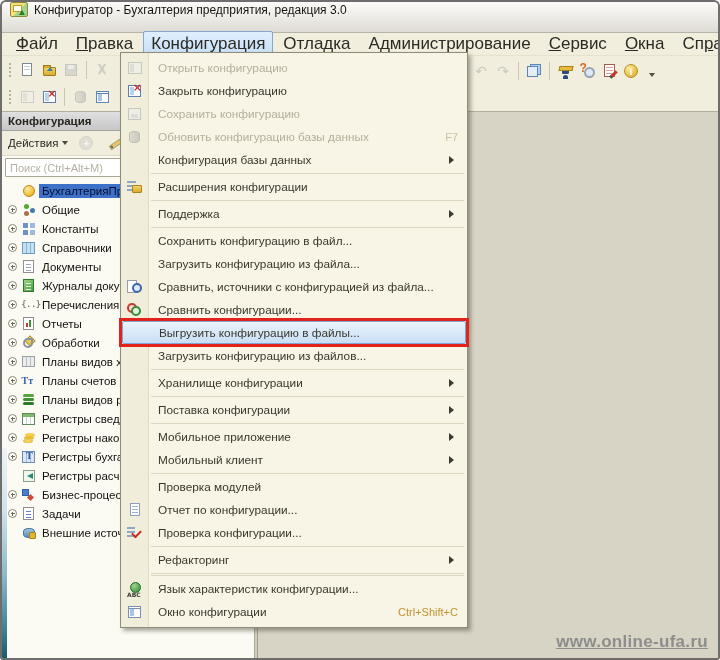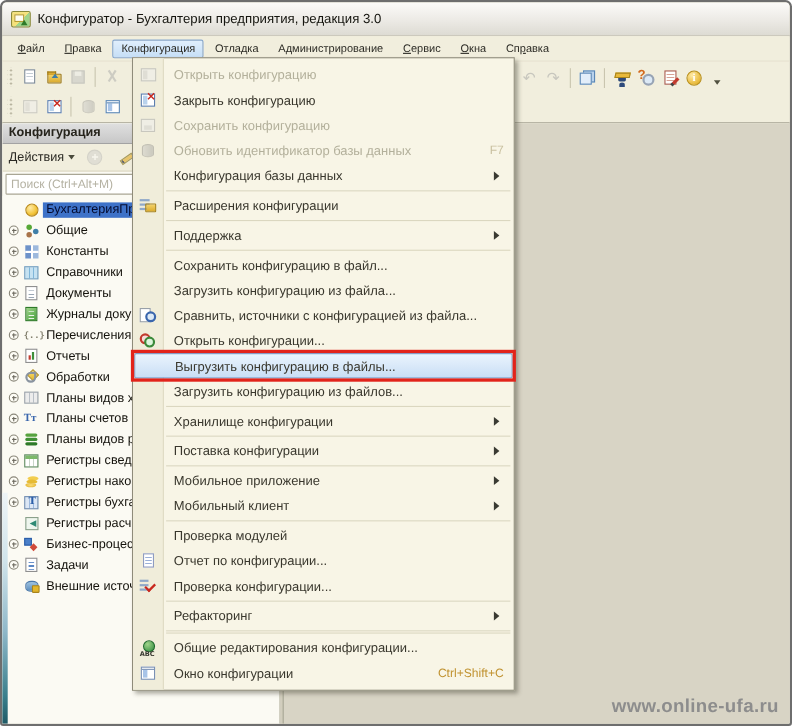--- a/index.html
+++ b/index.html
@@ -1,28 +1,28 @@
 <!DOCTYPE html>
 <html><head>
 <meta charset="utf-8">
 <style>
   html,body{margin:0;padding:0;background:#fff;}
   *{box-sizing:border-box;}
   .window{position:relative;width:720px;height:660px;border:2px solid #6e6e6e;border-radius:6px 6px 3px 3px;overflow:hidden;background:#f1eedd;font-family:"Liberation Sans",sans-serif;display:flex;flex-direction:column;}
 
   
-  .titlebar{height:26px;flex:none;display:flex;align-items:center;gap:6px;padding:15px 8px;background:linear-gradient(#fcfbf9,#eceae5 55%,#dddbd3);border-bottom:1px solid #b6b3aa;border-radius:4px 4px 0 0;}
+  .titlebar{height:26px;flex:none;display:flex;align-items:flex-end;gap:6px;padding:15px 8px;background:linear-gradient(#fcfbf9,#eceae5 55%,#dddbd3);border-bottom:1px solid #b6b3aa;border-radius:4px 4px 0 0;}
   .app-icon{width:18px;height:15px;flex:none;position:relative;border:1px solid #8a8a3a;border-radius:2px;background:linear-gradient(135deg,#f5e27a 0 55%,#9fd48a 55%);}
   .app-icon::before{content:'';position:absolute;left:2px;top:2px;width:7px;height:5px;background:#fdfdf2;border:1px solid #b89c30;}
   .app-icon::after{content:'';position:absolute;right:2px;bottom:1px;width:0;height:0;border:3px solid transparent;border-bottom:5px solid #2e7a28;}
   .title-text{font-size:12px;color:#15150f;}
 
   
   .menubar{height:22px;flex:none;display:flex;align-items:center;padding:0 6px;gap:2px;background:#f1eedd;}
-  .mb-item{padding:2px 7px;font-size:10px;color:#2b2a24;border:1px solid transparent;border-radius:2px;white-space:nowrap;}
+  .mb-item{padding:2px 7px;font-size:17px;color:#2b2a24;border:1px solid transparent;border-radius:2px;white-space:nowrap;}
   .mb-item.sel{background:linear-gradient(#e0effd,#c6def6);border-color:#86a7cf;}
 
   
   .toolbars{height:57px;flex:none;position:relative;background:#f1eedd;border-top:1px solid #e6e2cf;border-bottom:1px solid #b2af9f;}
   .tb-row{display:flex;align-items:center;height:27px;padding-left:4px;}
   .grip{width:5px;height:18px;margin:0 4px 0 1px;background-image:radial-gradient(circle,#b7b39e 34%,transparent 36%);background-size:4px 4px;background-position:1px 1px;}
   .tbtn{width:22px;height:22px;display:flex;align-items:center;justify-content:center;position:relative;border-radius:2px;}
   .tbtn.disabled .g{opacity:.45;filter:grayscale(.9);}
   .tsep{width:1px;height:18px;background:#c9c5af;margin:0 4px;}
   .tb-right{position:absolute;left:468px;top:1px;display:flex;align-items:center;height:27px;}
@@ -124,21 +124,21 @@
   .t-business-processes{width:13px;height:13px;}
   .t-business-processes::before{content:'';position:absolute;left:0;top:1px;width:5px;height:5px;background:#4a7fc9;border:1px solid #2d5fa8;}
   .t-business-processes::after{content:'';position:absolute;right:2px;bottom:1px;width:5px;height:5px;background:#d04a3a;transform:rotate(45deg);}
   .t-tasks{width:11px;height:13px;background:#fff;border:1px solid #8f8f8f;}
   .t-tasks::before{content:'';position:absolute;left:2px;right:2px;top:3px;height:7px;background:repeating-linear-gradient(#5b87c5 0 1px,transparent 1px 3px);}
   .t-external-sources{width:12px;height:10px;border-radius:45%/35%;background:linear-gradient(#9fc3e0,#5d8fc0);border:1px solid #4a77a8;}
   .t-external-sources::after{content:'';position:absolute;right:-2px;bottom:-2px;width:5px;height:5px;background:#e2b62b;border:1px solid #a8841c;border-radius:1px;}
 
   .splitter{width:3px;flex:none;background:#d2cebd;border-right:1px solid #a09d8c;}
   .workspace{flex:1;background:#d8d4c5;position:relative;}
-  .watermark{position:absolute;right:10px;bottom:6px;font-size:17px;font-weight:700;color:#8d8d8d;letter-spacing:.3px;}
+  .watermark{position:absolute;right:10px;bottom:6px;font-size:17px;font-weight:700;color:#8d8d8d;letter-spacing:.3px;text-decoration:underline;}
   .left-strip{position:absolute;left:0;top:446px;width:5px;bottom:0;background:linear-gradient(#eef4f6,#cfe3ea 30%,#8fb8c9 60%,#3a7f8c 88%,#1f5a66);z-index:4;}
 
   
   .dropdown{position:absolute;left:118px;top:50px;width:348px;background:#f8f5e6;border:1px solid #8e8b7a;box-shadow:3px 3px 4px rgba(70,68,55,.45);padding:3px 0;z-index:10;}
   .dropdown::before{content:'';position:absolute;left:0;top:0;bottom:0;width:27px;background:#f0edda;border-right:1px solid #dedac2;}
   .mi{position:relative;height:23px;display:flex;align-items:center;padding:0 9px 0 37px;font-size:11.8px;color:#39372d;}
   .mi .lbl{flex:1;white-space:nowrap;overflow:hidden;}
   .mi.disabled{color:#b3b09b;}
   .mi .sc{font-size:11px;color:#c09230;margin-left:14px;}
   .mi.disabled .sc{color:#c9c1a0;text-align:center;}
@@ -477,21 +477,21 @@
       <div class="mi disabled">
         <span class="icwrap">
           <span class="ic m-save-config"></span>
         </span>
         <span class="lbl">Сохранить конфигурацию</span>
       </div>
       <div class="mi disabled">
         <span class="icwrap">
           <span class="ic m-update-db"></span>
         </span>
-        <span class="lbl">Обновить идентификатор базы данных</span>
+        <span class="lbl">Обновить конфигурацию базы данных</span>
         <span class="sc">F7</span>
       </div>
       <div class="mi">
         <span class="lbl">Конфигурация базы данных</span>
         <span class="arrow"></span>
       </div>
       <div class="msep"></div>
       <div class="mi">
         <span class="icwrap">
           <span class="ic m-extensions"></span>
@@ -513,21 +513,21 @@
       <div class="mi">
         <span class="icwrap">
           <span class="ic m-compare-merge"></span>
         </span>
         <span class="lbl">Сравнить, источники с конфигурацией из файла...</span>
       </div>
       <div class="mi">
         <span class="icwrap">
           <span class="ic m-compare"></span>
         </span>
-        <span class="lbl">Открыть конфигурации...</span>
+        <span class="lbl">Сравнить конфигурации...</span>
       </div>
       <div class="mi hl">
         <span class="lbl">Выгрузить конфигурацию в файлы...</span>
       </div>
       <div class="mi">
         <span class="lbl">Загрузить конфигурацию из файлов...</span>
       </div>
       <div class="msep"></div>
       <div class="mi">
         <span class="lbl">Хранилище конфигурации</span>
@@ -567,21 +567,21 @@
       <div class="mi">
         <span class="lbl">Рефакторинг</span>
         <span class="arrow"></span>
       </div>
       <div class="msep"></div>
       <div class="msep"></div>
       <div class="mi">
         <span class="icwrap">
           <span class="ic m-language"></span>
         </span>
-        <span class="lbl">Общие редактирования конфигурации...</span>
+        <span class="lbl">Язык характеристик конфигурации...</span>
       </div>
       <div class="mi">
         <span class="icwrap">
           <span class="ic m-config-window"></span>
         </span>
         <span class="lbl">Окно конфигурации</span>
         <span class="sc">Ctrl+Shift+C</span>
       </div>
     </div>
 

